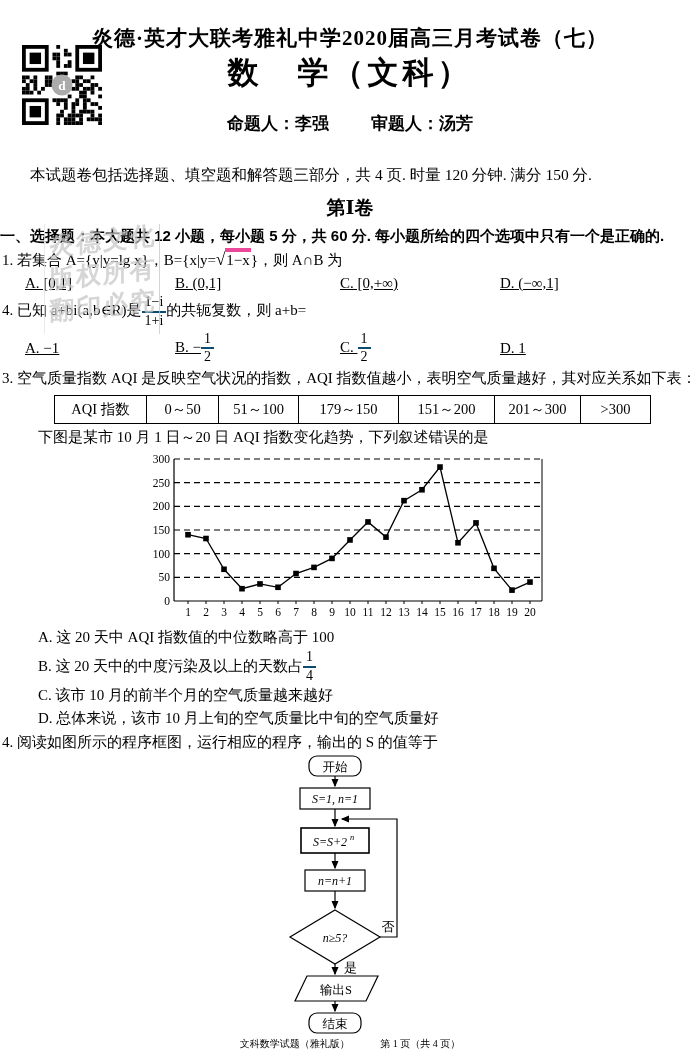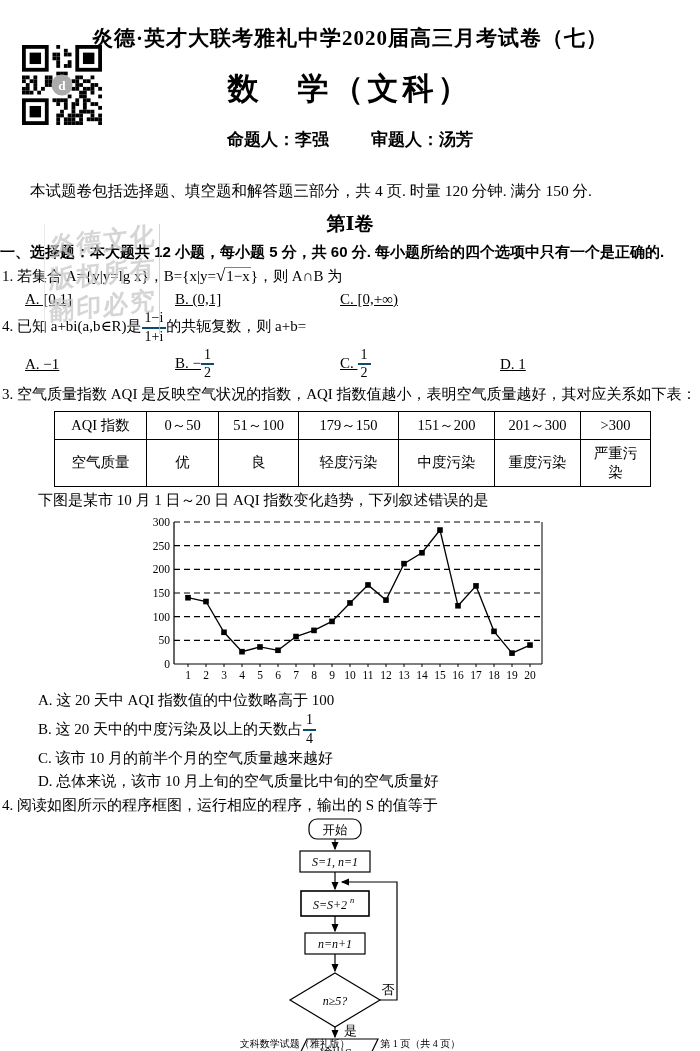--- a/index.html
+++ b/index.html
@@ -10,21 +10,21 @@
     font-size:15px; color:#000;
   }
   .hdr-title {
     text-align:center; font-weight:bold; font-size:21px;
     padding-top:24px; letter-spacing:1px;
     font-family:"Liberation Serif","DejaVu Serif",serif;
   }
   .qr-box { position:absolute; left:22px; top:45px; width:80px; height:80px; }
   .subject {
     text-align:center; font-weight:bold; font-size:31px;
-    margin-top:16px; letter-spacing:4px;
+    letter-spacing:4px;
     font-family:"Liberation Sans","DejaVu Sans",sans-serif;
   }
   .setters {
     display:flex; justify-content:center; gap:42px; margin-top:18px;
     font-weight:bold; font-size:17px;
     font-family:"Liberation Sans","DejaVu Sans",sans-serif;
   }
   .intro { margin:30px 16px 0 30px; font-size:15.5px; }
   .part-title { text-align:center; font-weight:bold; font-size:19px; margin-top:9px; }
   .sec-head {
@@ -34,21 +34,21 @@
   .stem { margin:3px 0 0 2px; line-height:1.35; }
   .opts-row {
     display:grid; grid-template-columns:150px 165px 160px auto;
     padding-left:25px; margin-top:3px;text-decoration:underline;
   }
   .opts-row.tall { align-items:center; min-height:34px; }
   .frac { display:inline-block; vertical-align:middle; text-align:center; line-height:1.05; font-size:14px; }
   .frac .num { display:block; border-bottom:2px solid #0c4a6e; padding:0 3px 1px; }
   .frac .den { display:block; padding-top:1px; }
   .sqrt-sign { font-size:17px; }
-  .sqrt-rad { border-top:1px solid #ec4899; padding:0 1px; }
+  .sqrt-rad { border-top:4px solid #ec4899; padding:0 1px; }
   table.aqi { border-collapse:collapse; margin:6px auto 0 54px; font-size:14.5px; }
   table.aqi td { border:1px solid #000; text-align:center; padding:4px 6px; height:27px; }
   .chart-wrap { margin:2px 0 0 146px; width:404px; }
   .q3opt { margin:2px 0 0 38px; line-height:1.4; }
   .q3opt.withfrac { display:flex; align-items:center; min-height:32px; }
   .flow-wrap { width:176px; margin:3px auto 0 auto; }
   .watermark {
     position:absolute; left:44px; top:224px; width:116px; height:110px;
     border-right:1px solid #c5c5c5; border-left:1px solid #e2e2e2;
     color:#c7c7c7; font-weight:bold; font-size:25px; line-height:1.3;
@@ -213,20 +213,21 @@
 
 <div class="sec-head">一、选择题：本大题共 12 小题，每小题 5 分，共 60 分. 每小题所给的四个选项中只有一个是正确的.</div>
 
 <div class="stem">
   <span>1. 若集合 A={y|y=lg x}，B={x|y=</span><span class="sqrt-sign">√</span><span class="sqrt-rad">1−x</span><span>}，则 A∩B 为</span>
 </div>
 <div class="opts-row">
   <span>A. [0,1]</span>
   <span>B. (0,1]</span>
   <span>C. [0,+∞)</span>
+  <span>D. (−∞,1]</span>
 </div>
 
 <div class="stem">
   <span>4. 已知 a+bi(a,b∈R)是</span><span class="frac"><span class="num">1−i</span><span class="den">1+i</span></span><span>的共轭复数，则 a+b=</span>
 </div>
 <div class="opts-row tall">
   <span>A. −1</span>
   <span><span>B. −</span><span class="frac"><span class="num">1</span><span class="den">2</span></span></span>
   <span><span>C. </span><span class="frac"><span class="num">1</span><span class="den">2</span></span></span>
   <span>D. 1</span>
@@ -237,29 +238,20 @@
 <table class="aqi">
   <tbody>
       <tr>
     <td style="width:92px">AQI 指数</td>
     <td style="width:72px">0～50</td>
     <td style="width:80px">51～100</td>
     <td style="width:100px">179～150</td>
     <td style="width:96px">151～200</td>
     <td style="width:86px">201～300</td>
     <td style="width:70px">&gt;300</td>
-  </tr>
-  <tr>
-    <td>空气质量</td>
-    <td>优</td>
-    <td>良</td>
-    <td>轻度污染</td>
-    <td>中度污染</td>
-    <td>重度污染</td>
-    <td>严重污染</td>
   </tr>
 </tbody>
   </table>
 
 <div class="stem" style="margin-left:38px">下图是某市 10 月 1 日～20 日 AQI 指数变化趋势，下列叙述错误的是</div>
 
 <div class="chart-wrap">
   <svg id="aqi-chart" width="404" height="172" viewBox="0 0 404 172">
       <line x1="28" y1="152" x2="396" y2="152" stroke="#000" stroke-width="1.2"></line>
       <text x="24" y="156" text-anchor="end" font-size="11.5">0</text>

